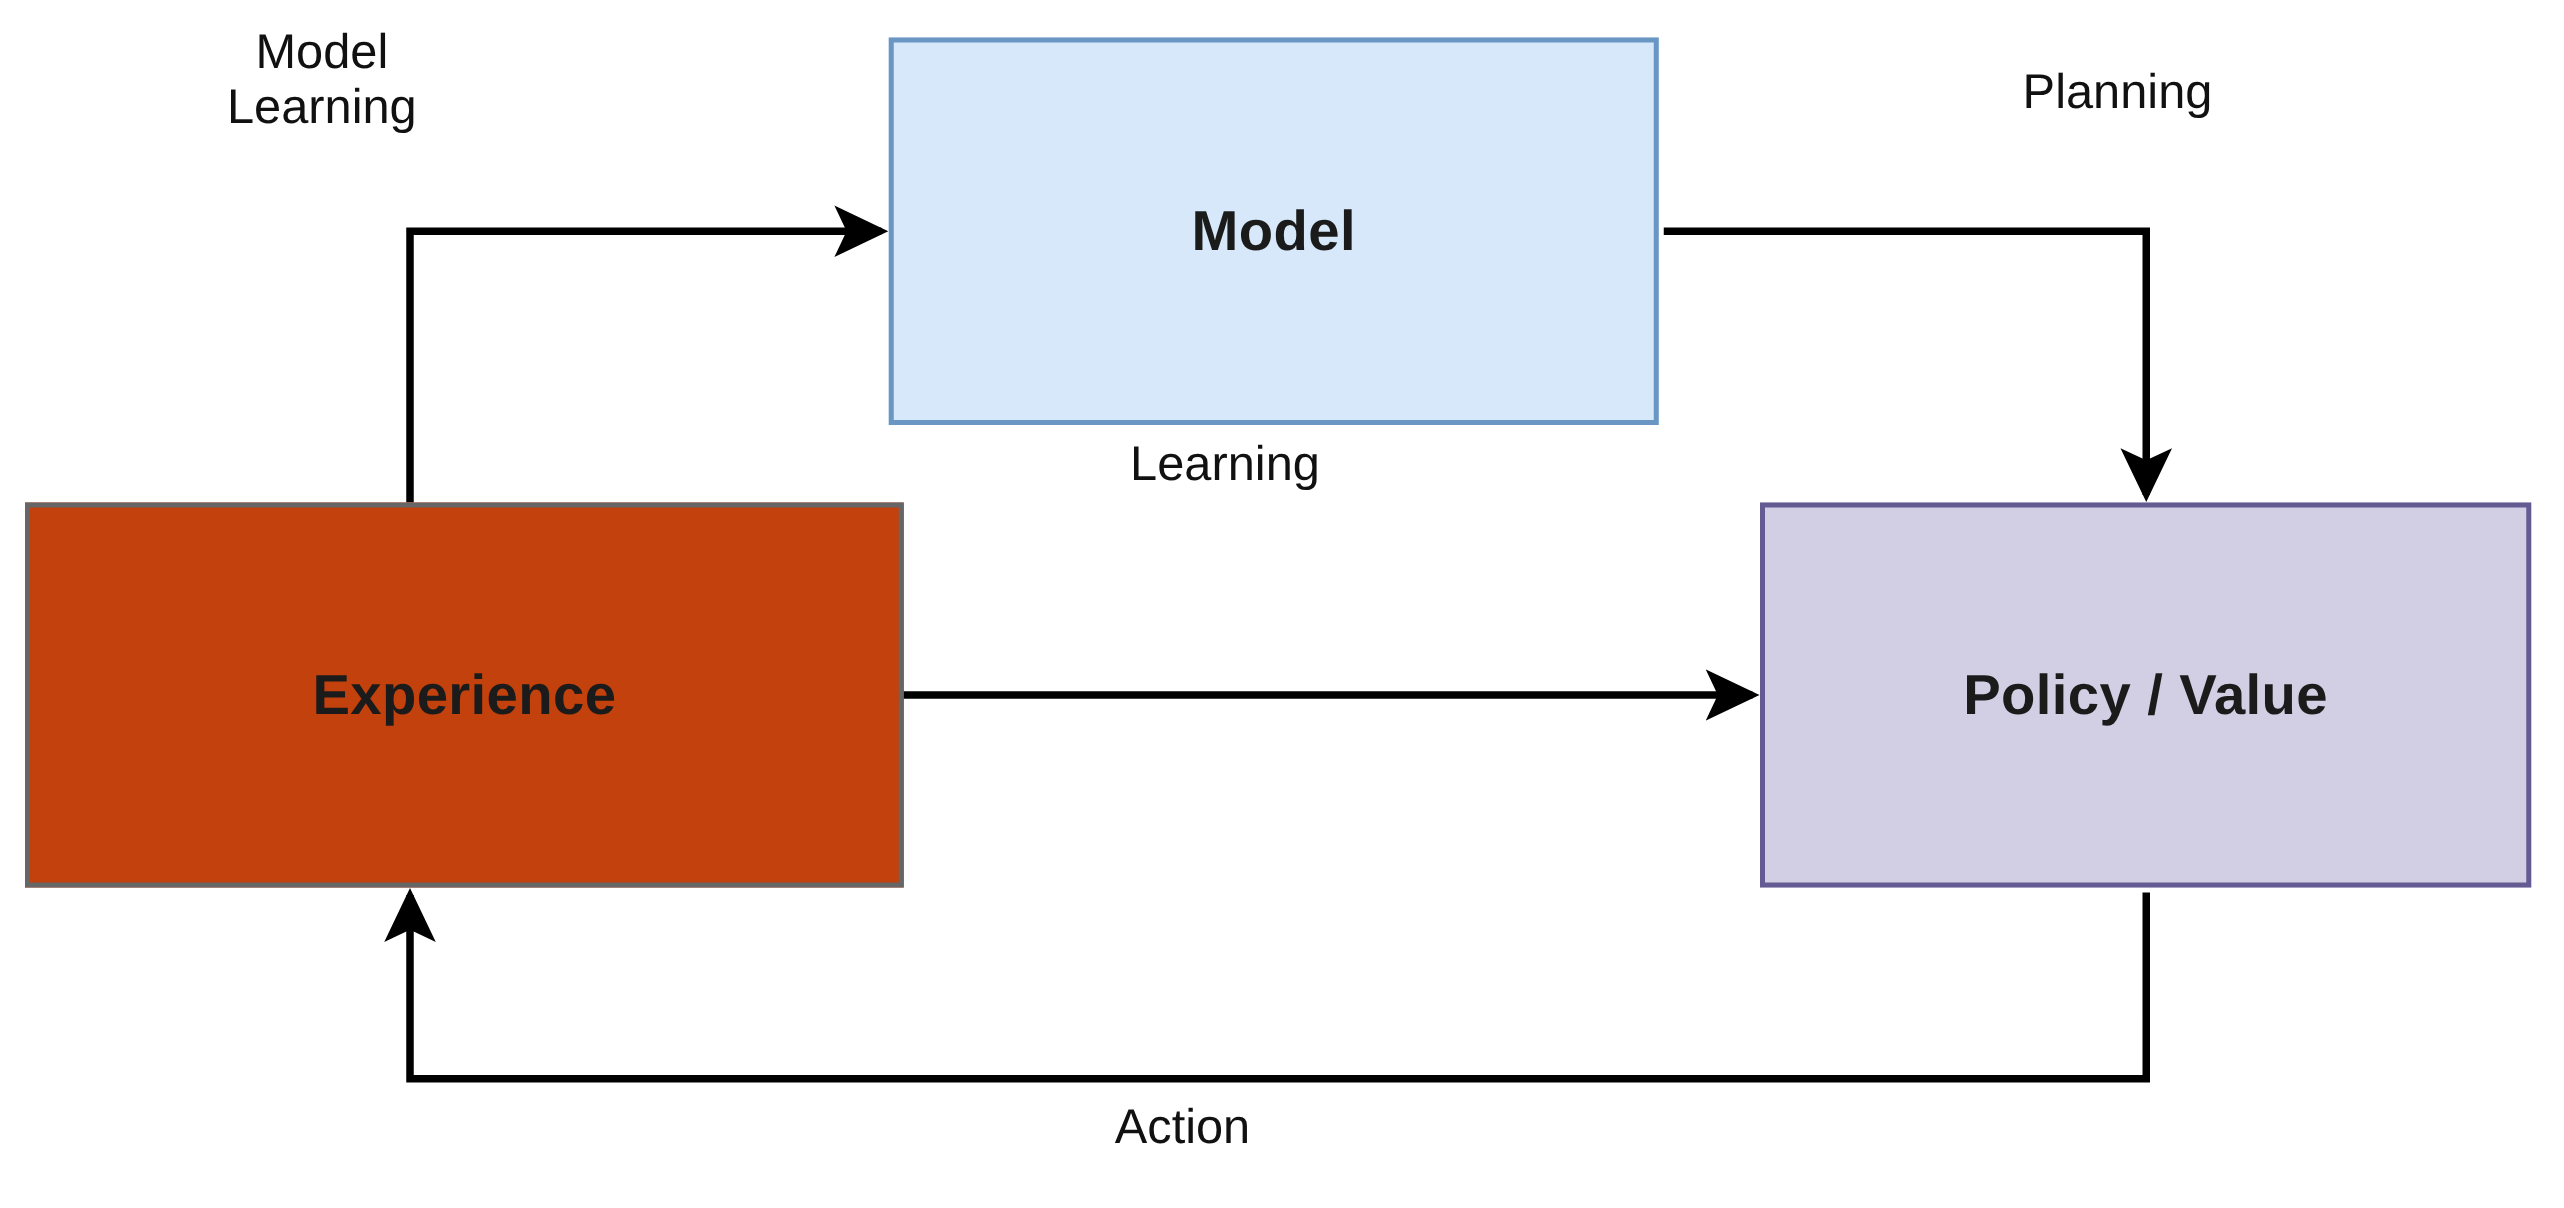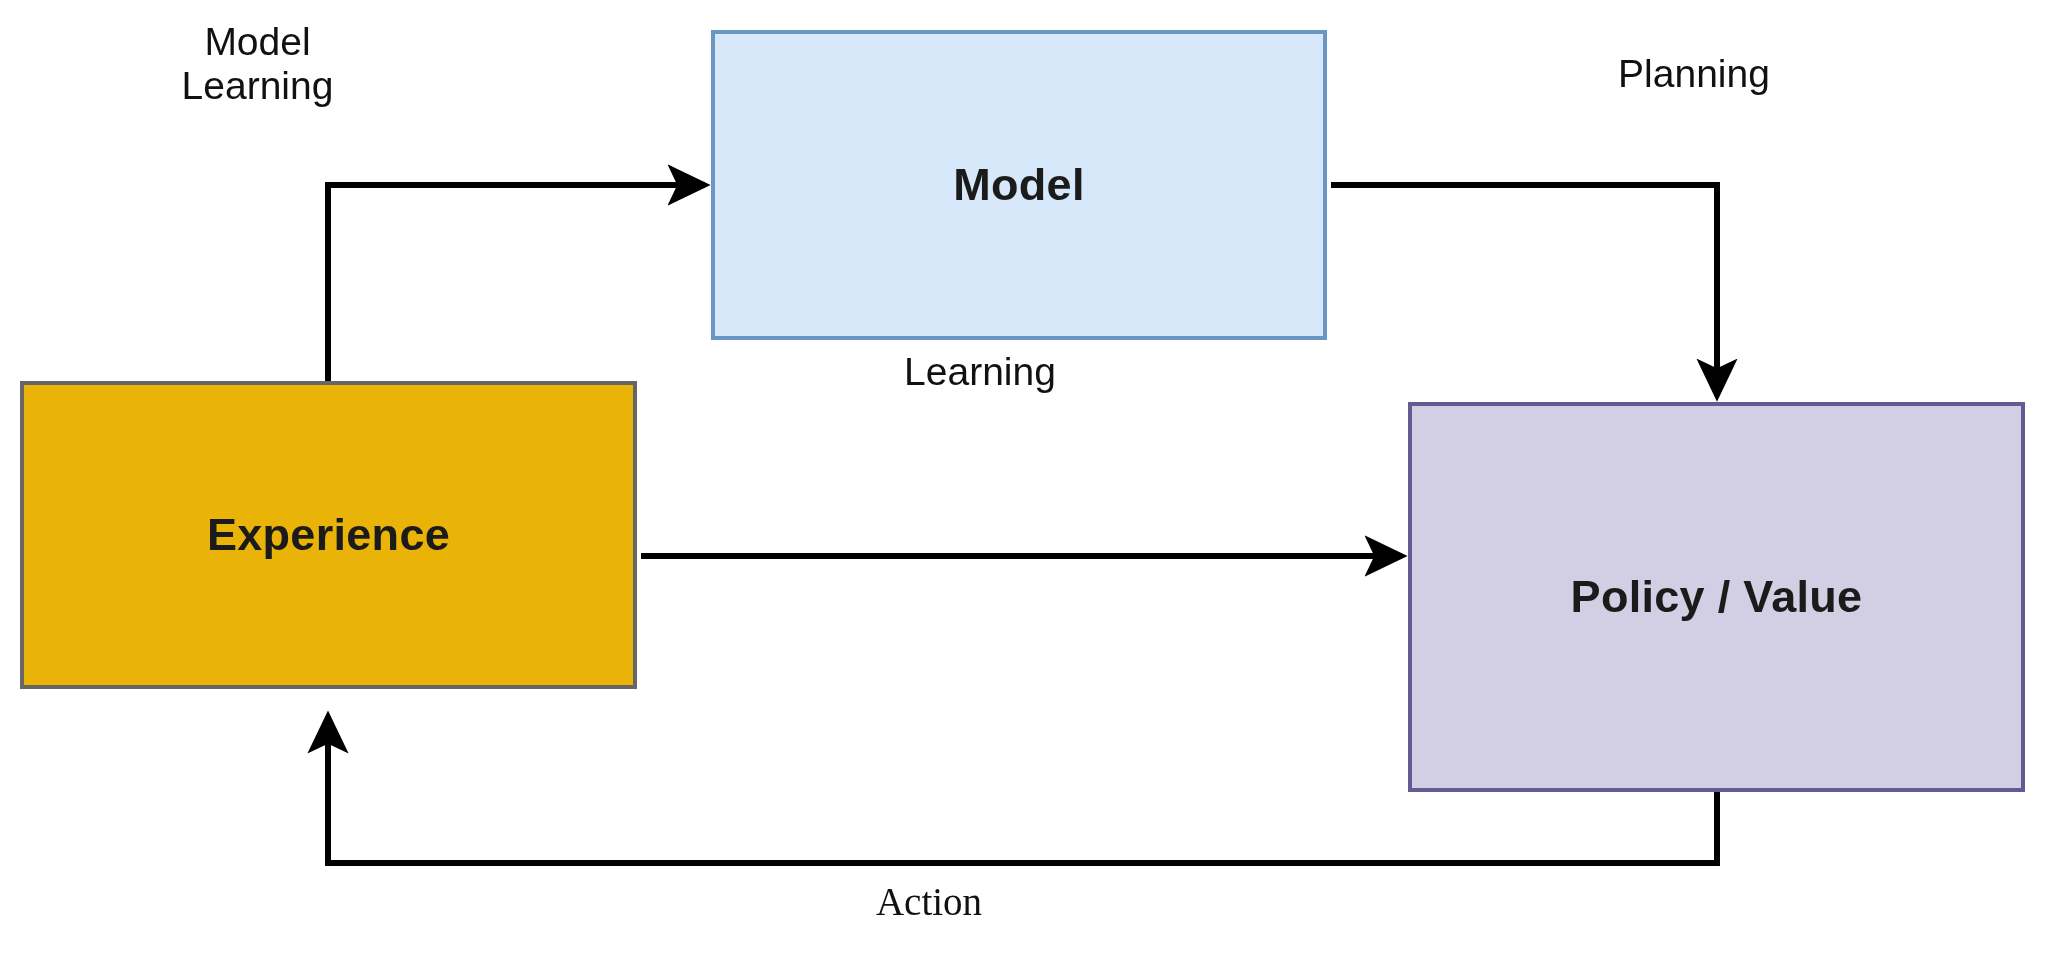--- a/index.html
+++ b/index.html
@@ -33,39 +33,39 @@
     align-items: center;
     justify-content: center;
     font-weight: bold;
     font-size: 45px;
     color: #1b1b1b;
     letter-spacing: 0.3px;
     white-space: nowrap;
   }
   .node-experience {
     left: 20px;
-    top: 381px;
-    width: 617px;
+    top: 402px;
+    width: 703px;
     height: 308px;
-    background: #eab308;
+    background: #c2410c;
     border: 4px solid #666666;
   }
   .node-model {
     left: 711px;
     top: 30px;
     width: 616px;
     height: 310px;
     background: #d6e8fa;
     border: 4px solid #6a96c4;
   }
   .node-policy {
     left: 1408px;
     top: 402px;
     width: 617px;
-    height: 390px;
+    height: 308px;
     background: #d2cfe4;
     border: 4px solid #645b93;
   }
   .edge-label {
     position: absolute;
     font-size: 39px;
     font-weight: normal;
     color: #111111;
     white-space: nowrap;
     line-height: 1.14;
@@ -80,24 +80,23 @@
     left: 1574px;
     top: 52px;
     width: 240px;
   }
   .label-learning {
     left: 860px;
     top: 350px;
     width: 240px;
   }
   .label-action {
-    left: 809px;
+    left: 826px;
     top: 880px;
     width: 240px;
-    font-family: Liberation Serif, serif;
   }
 </style>
 </head>
 <body>
 
 <div id="canvas">
 
   <svg id="wires" viewBox="0 0 2051 966" width="2051" height="966" xmlns="http://www.w3.org/2000/svg">
     <defs>
       <marker id="arrow" viewBox="0 0 12 12" refX="10" refY="6" markerWidth="7.5" markerHeight="7.5" orient="auto-start-reverse">

